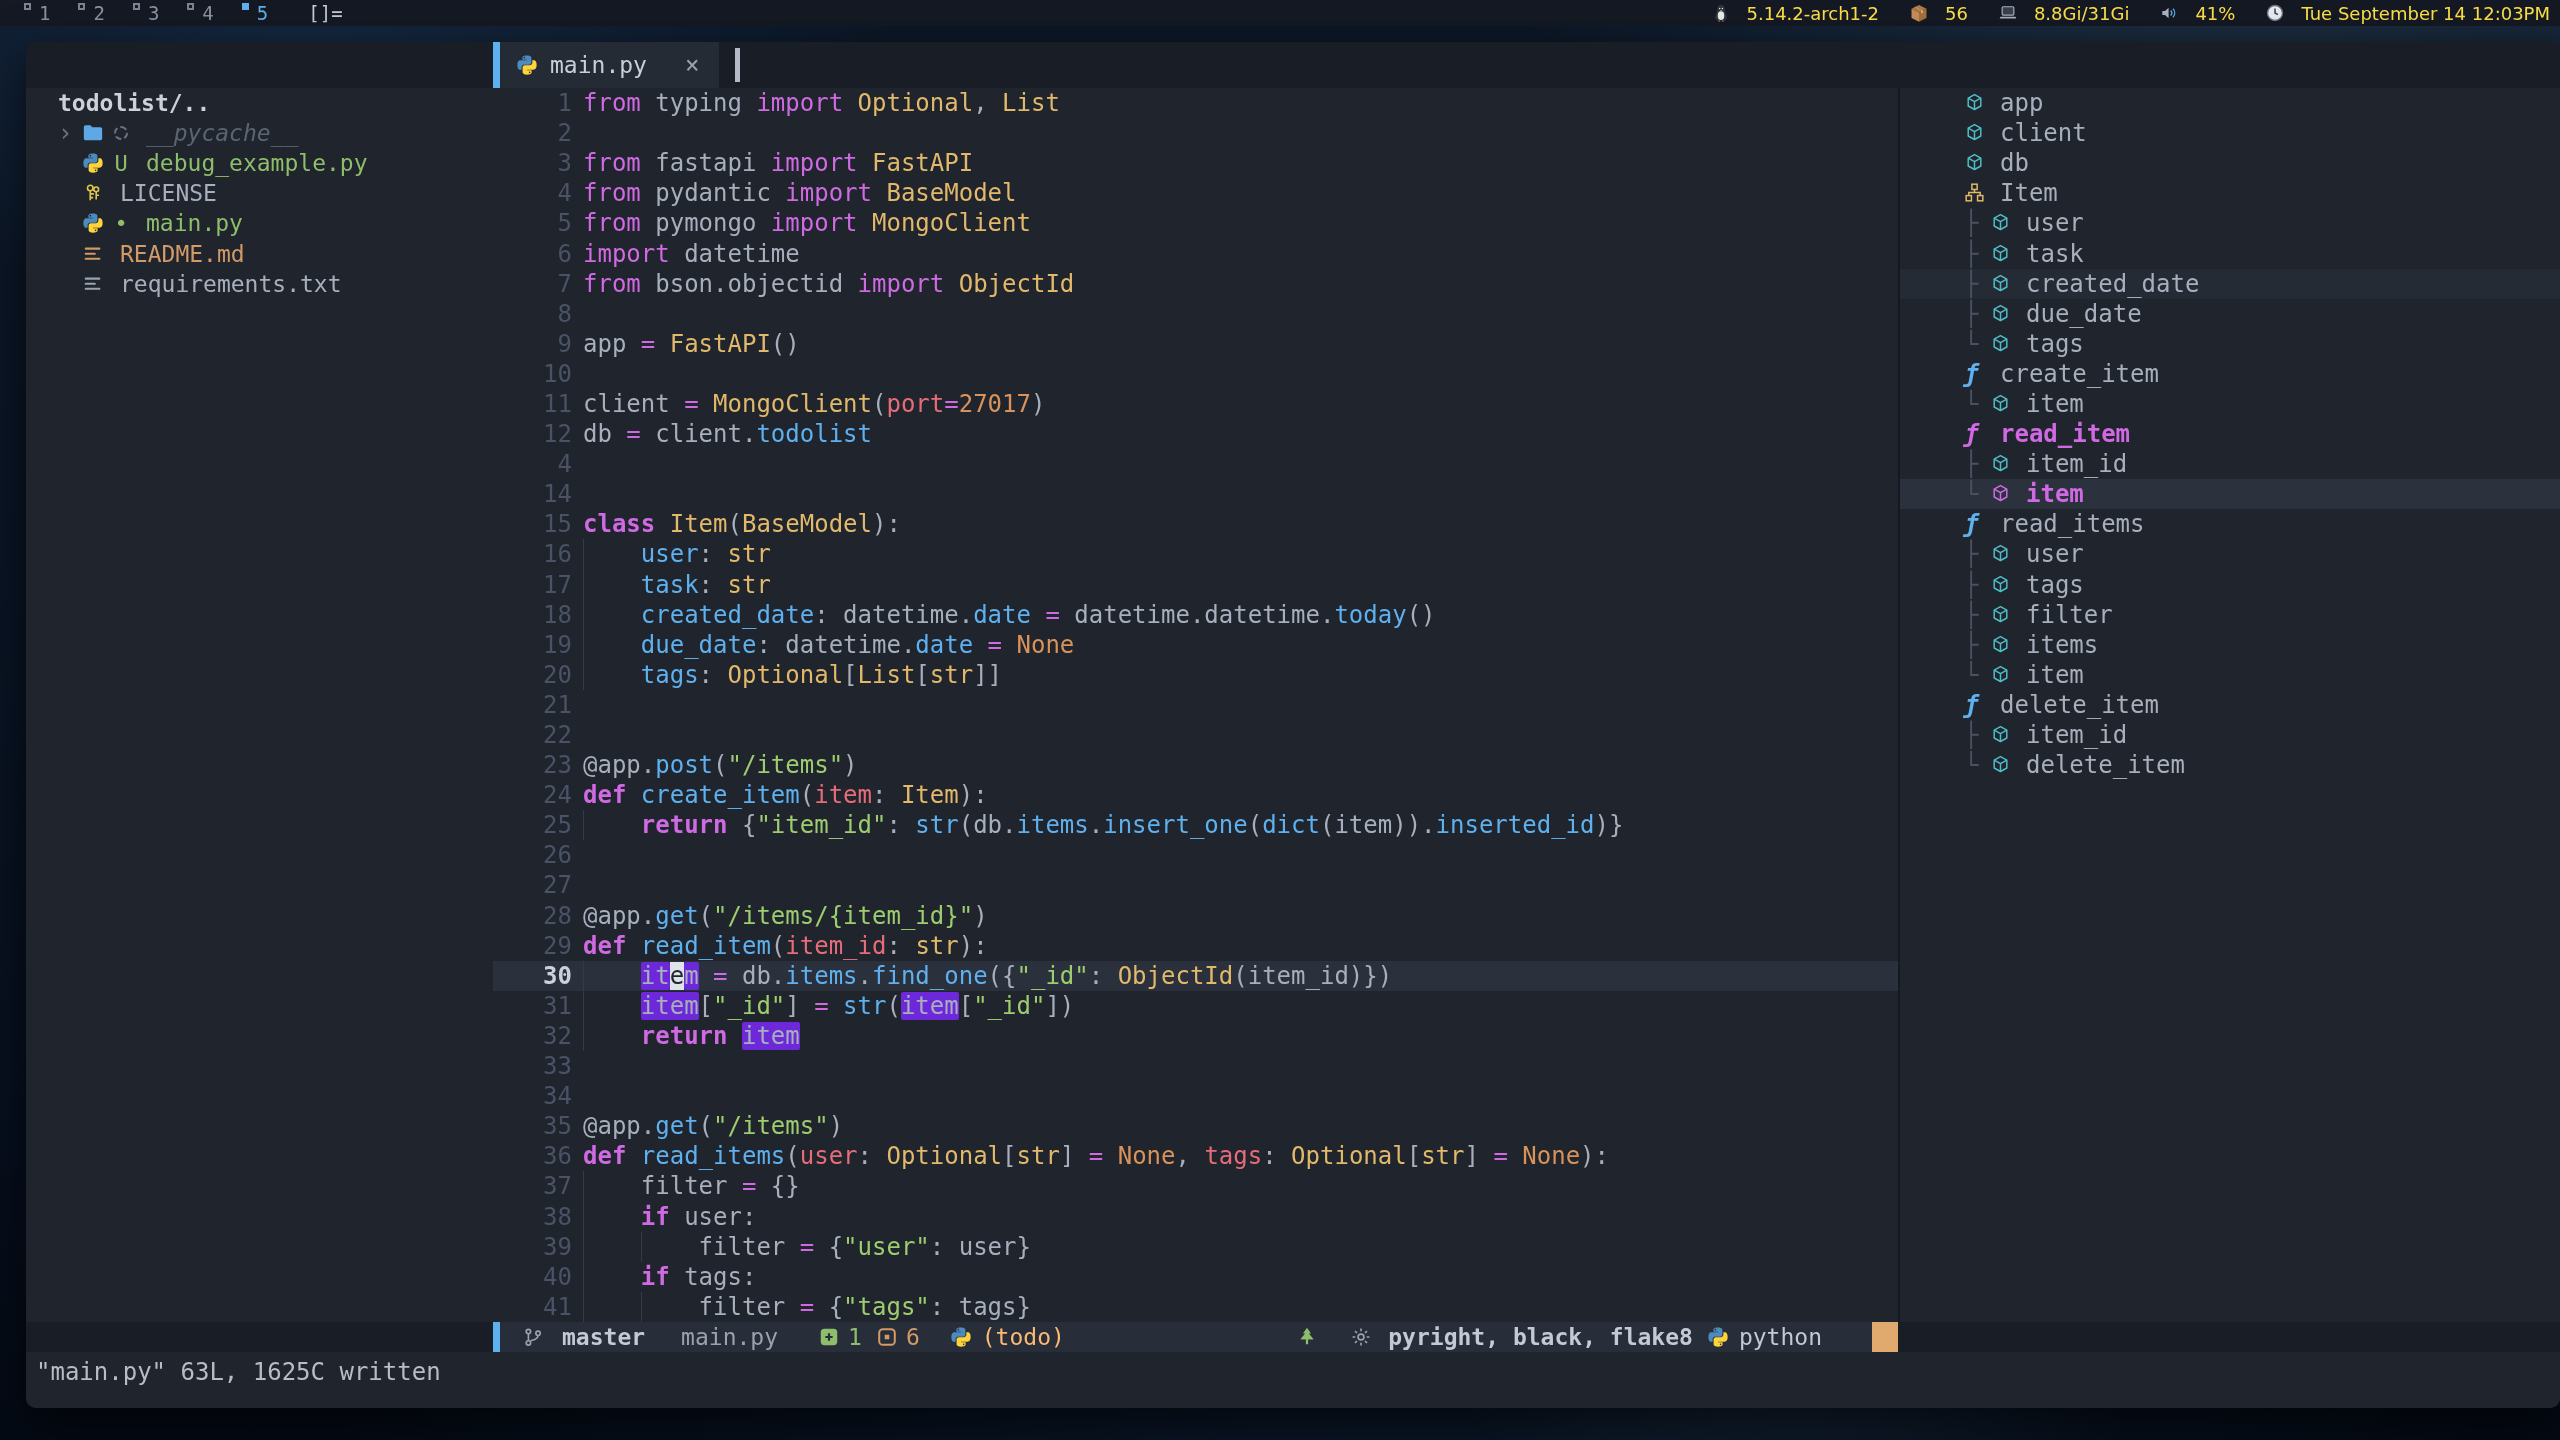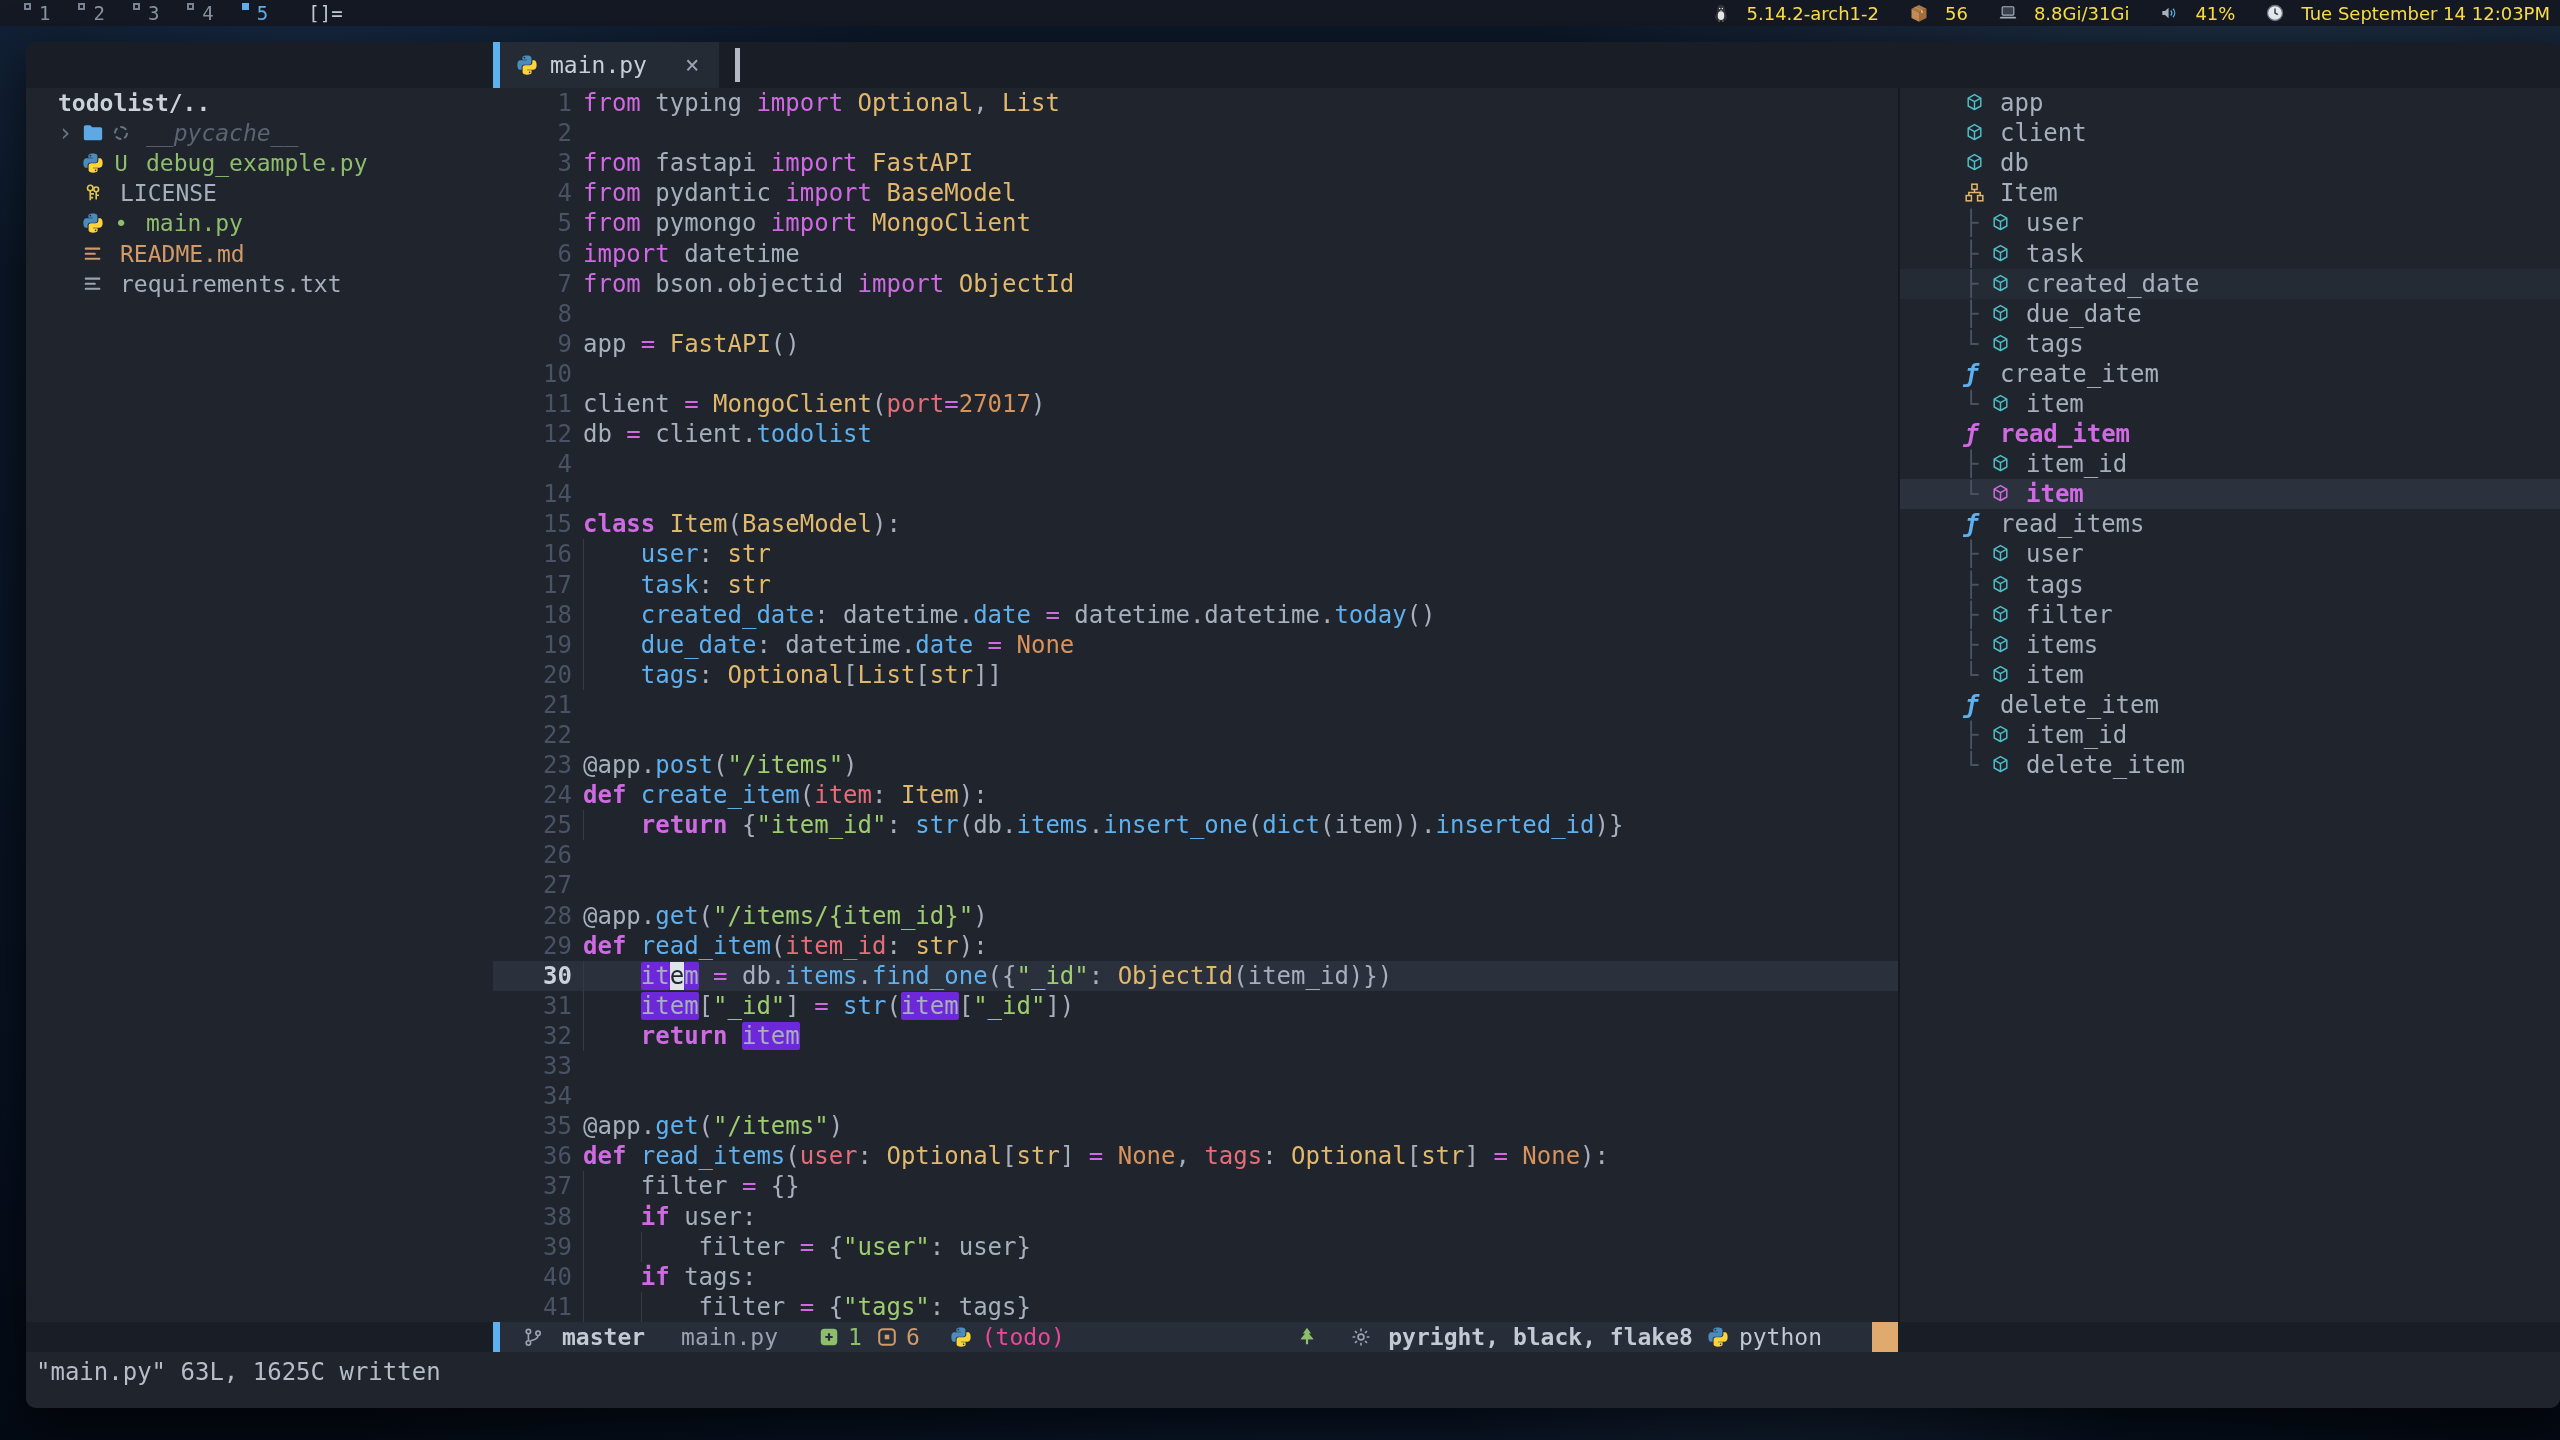--- a/index.html
+++ b/index.html
@@ -102,21 +102,21 @@
   .status-dark-left { width:467px; background:#191e26; }
   .status-dark-right { width:662px; background:#191e26; }
   #statusline { flex:1; background:#282e39; display:flex; align-items:center; font-size:23px; color:#c3cad4; overflow:hidden; }
   .sl-accent { width:7px; height:100%; background:#5fb0ee; flex:none; }
   .sl-icon { display:inline-flex; width:24px; height:22px; flex:none; }
   .sl-icon svg { width:22px; height:22px; }
   .sl-branch { font-weight:bold; margin-left:16px; }
   .sl-file { color:#9aa2b0; margin-left:36px; }
   .sl-add { color:#8ebd6b; margin-left:6px; }
   .sl-mod { color:#d19a66; margin-left:6px; }
-  .sl-venv { color:#ec4899; margin-left:8px; }
+  .sl-venv { color:#fdba74; margin-left:8px; }
   .sl-spacer { flex:1; }
   .sl-tools { font-weight:bold; margin-left:14px; }
   .sl-lang { margin-left:8px; }
   .sl-progress { width:26px; height:100%; background:#e0aa6e; margin-left:50px; flex:none; }
   .ml22 { margin-left:22px; } .ml40 { margin-left:40px; } .ml30 { margin-left:30px; } .ml14 { margin-left:14px; }
   .ic-green { color:#8ebd6b; } .ic-gray { color:#9aa3b1; }
 
   
   #cmdline { position:absolute; left:0; top:1310px; right:0; height:56px; background:#1f242d;
     color:#b6bdc7; font-size:24px; padding:6px 0 0 10px; white-space:pre; }

